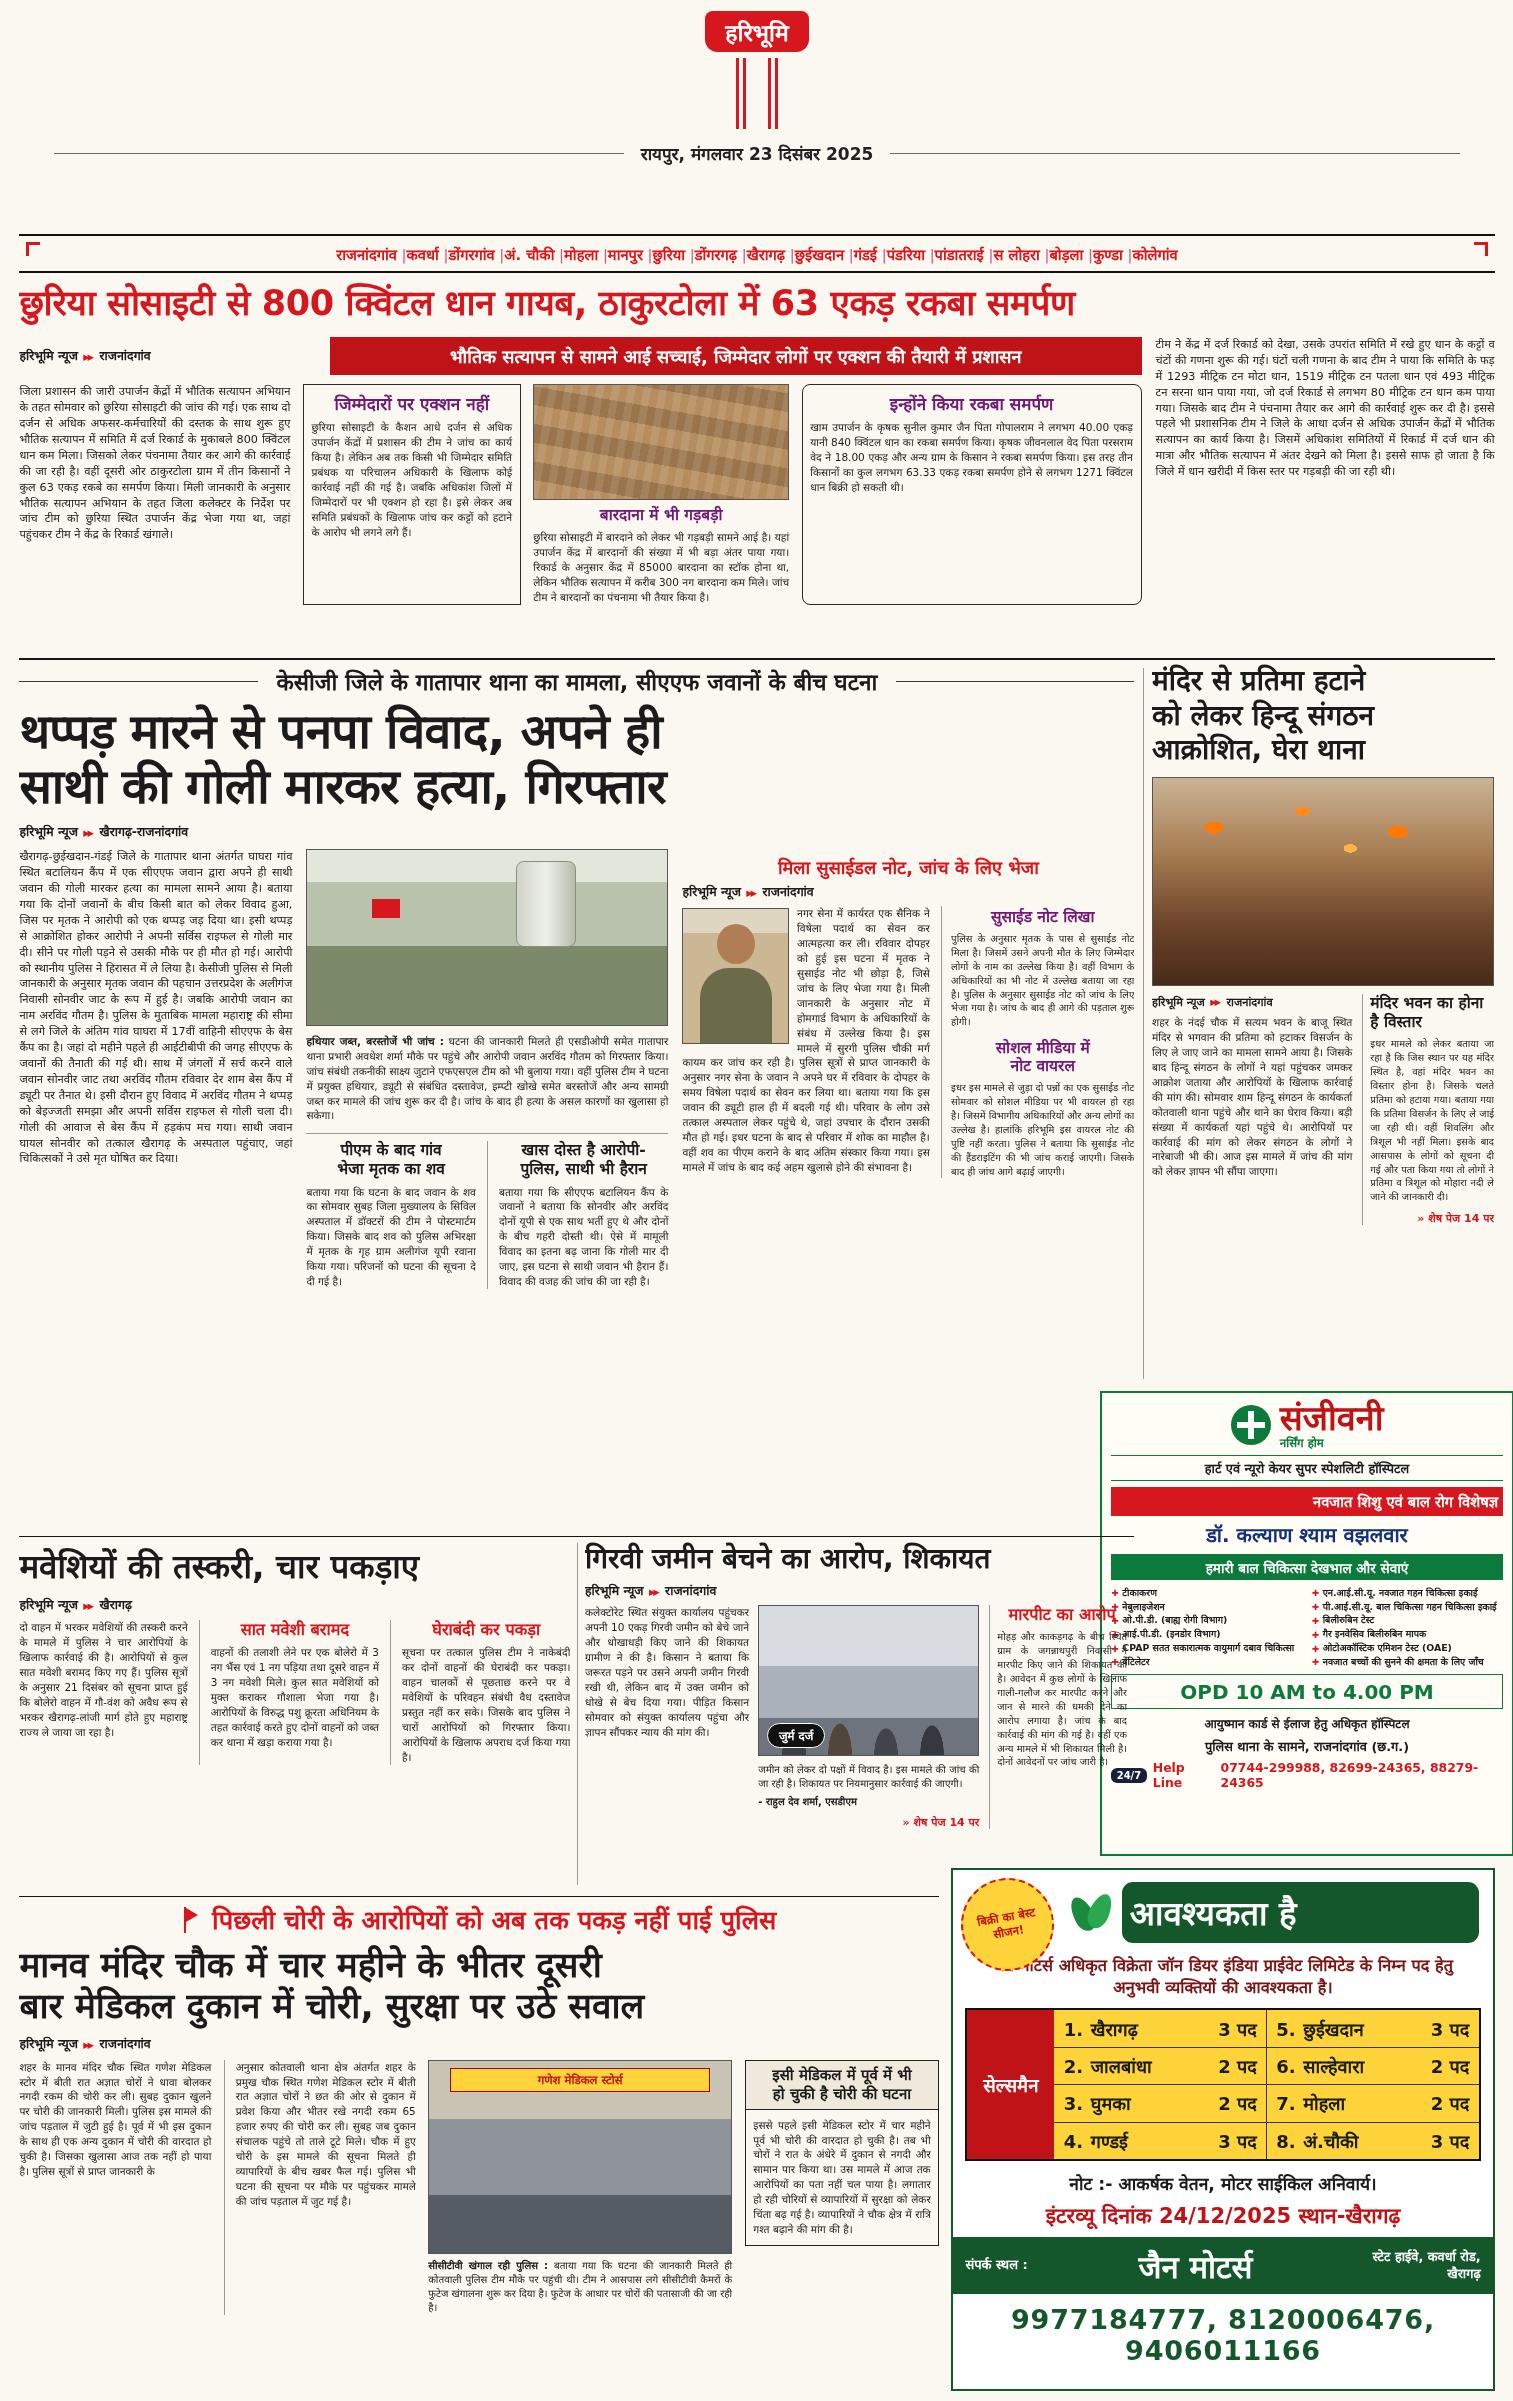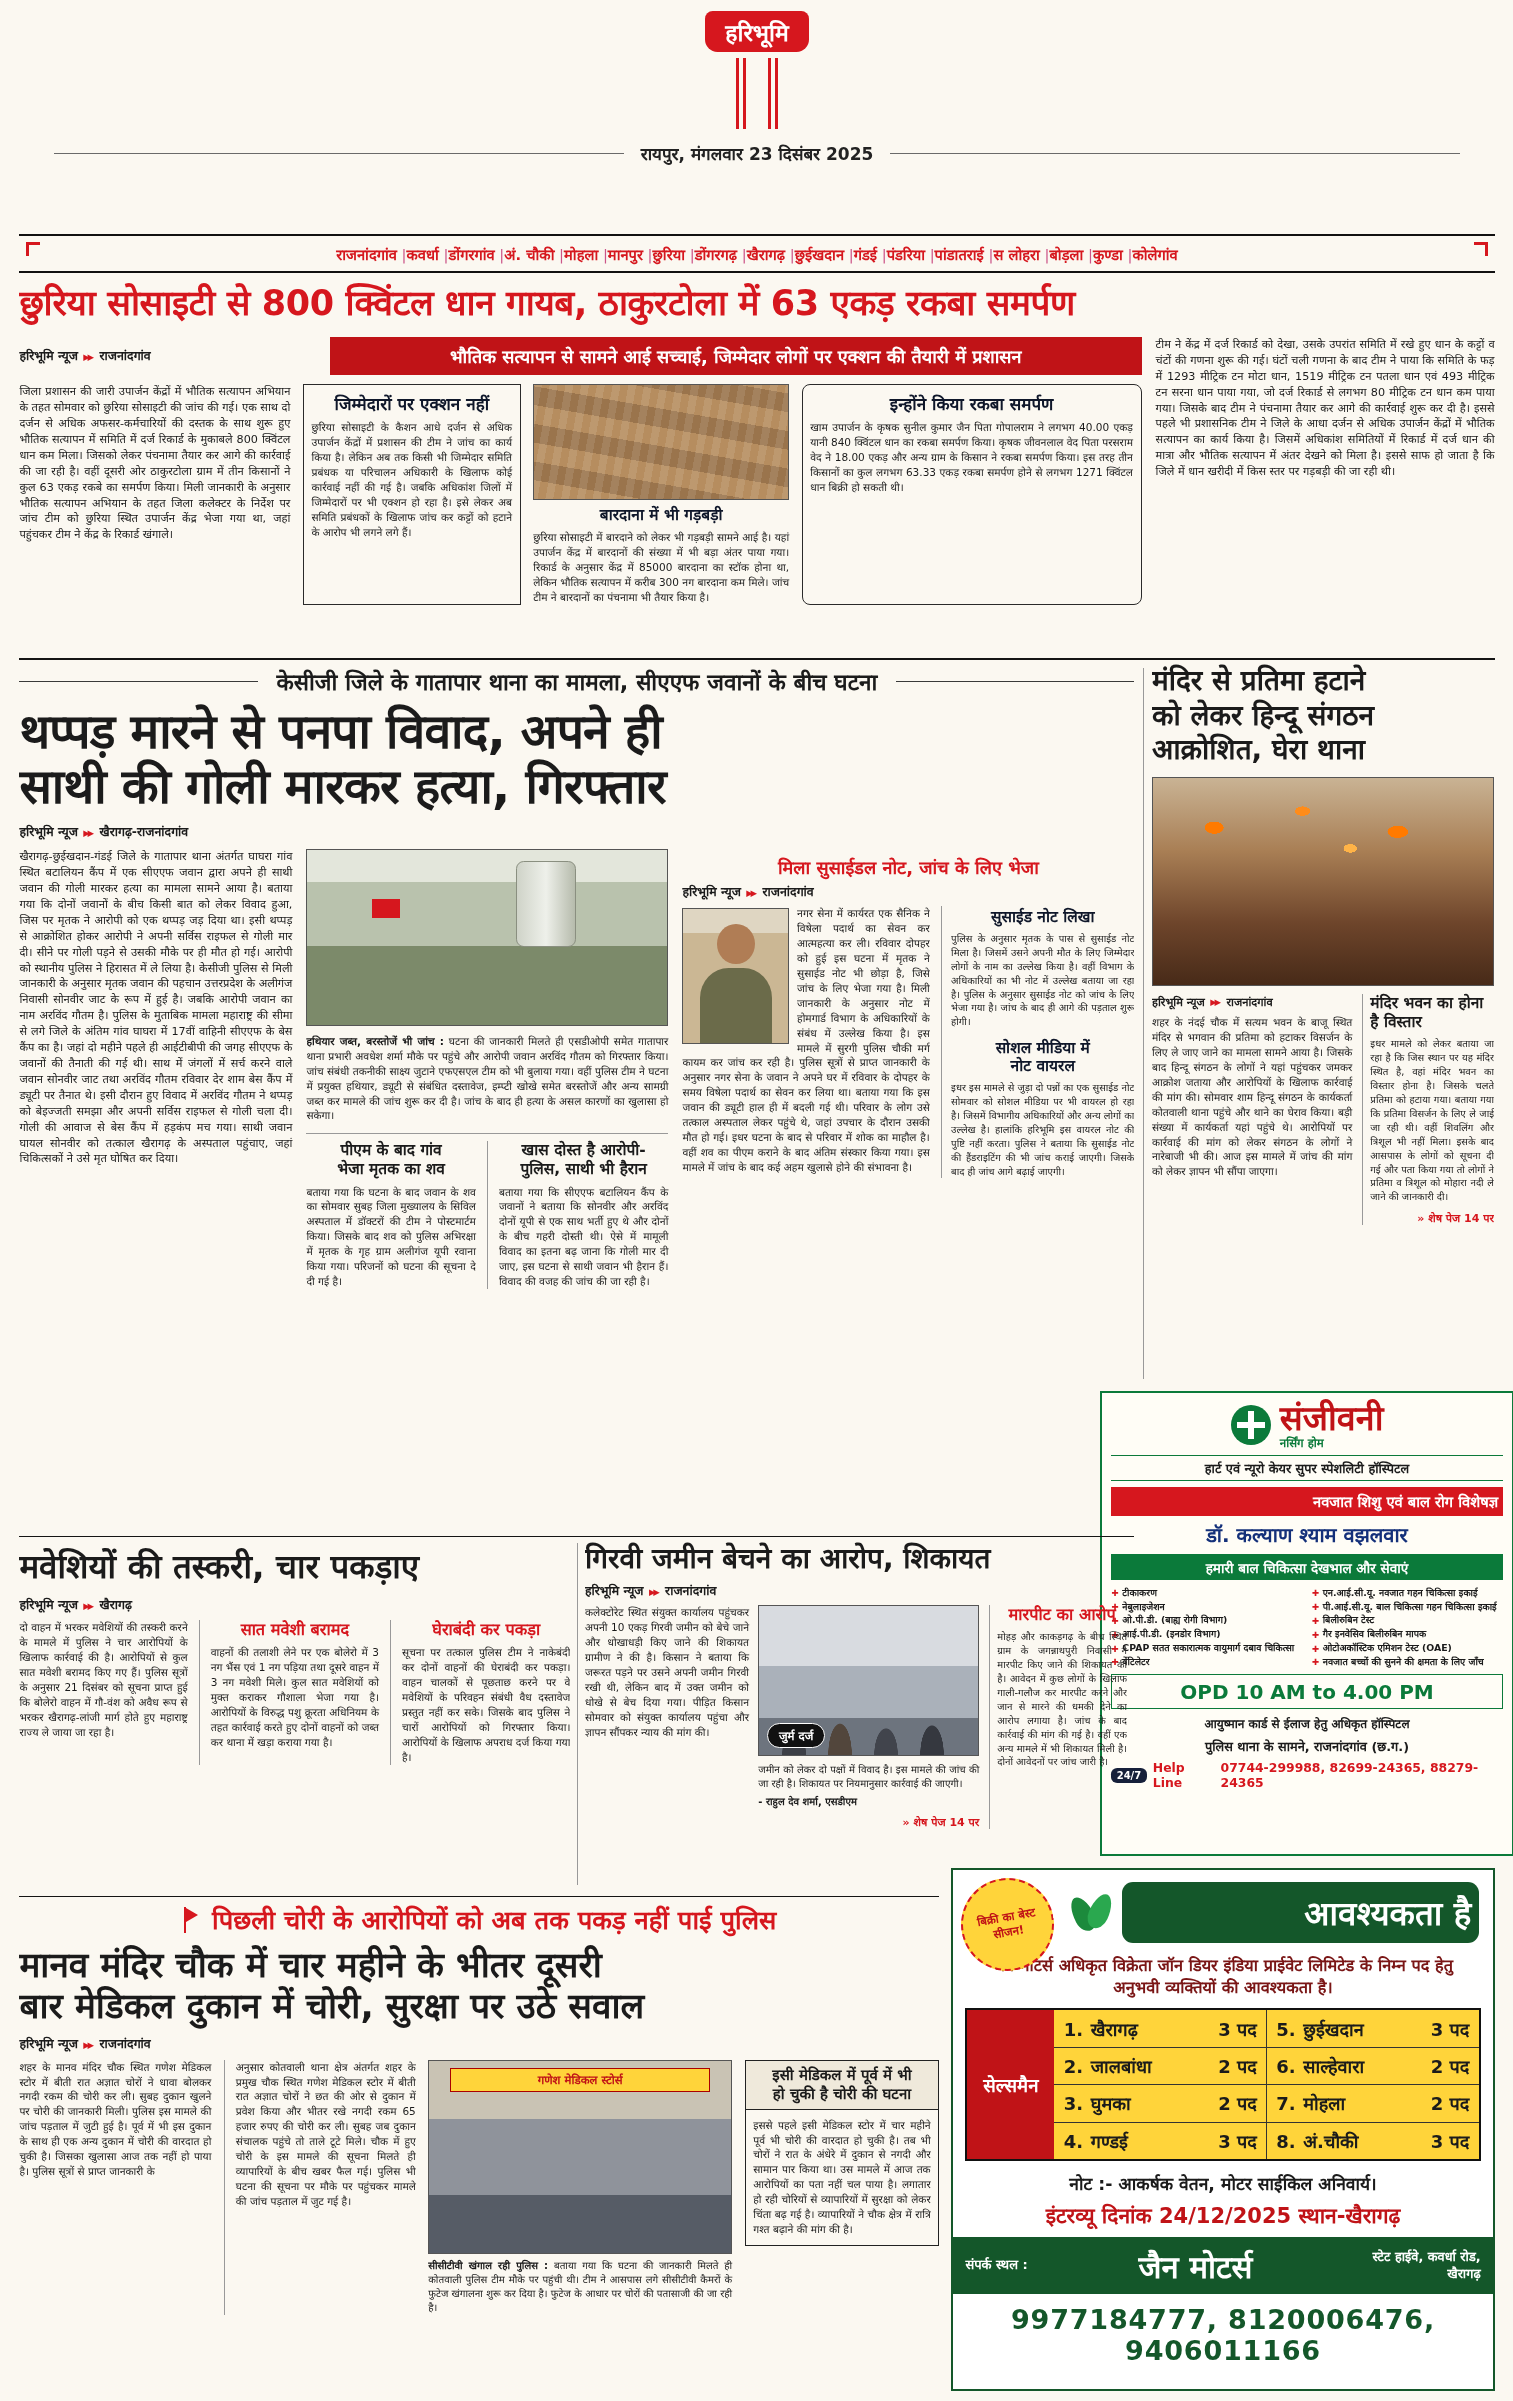--- a/index.html
+++ b/index.html
@@ -6,21 +6,21 @@
   html,body { background:#9a9a9a; }
   .page{position:relative;width:1514px;height:2401px;background:#fbf8f1;margin:0 auto;overflow:hidden;
         font-family:"DejaVu Sans",sans-serif;color:#1b1b1b;}
 
   
   .body-text{font-size:11.2px;line-height:1.42;text-align:justify;}
   .sm{font-size:10.5px;} .xs{font-size:9.8px;}
   .pre{white-space:pre-line;}
   .byline{display:flex;align-items:center;gap:5.4px;font-weight:700;font-size:12.4px;}
   .arrows::before{content:"▶▶";color:#d6171e;font-size:8.5px;letter-spacing:-2.3px;margin-right:2.3px;}
-  .box-title{color:#0f172a;text-align:center;font-weight:800;font-size:17px;margin:1.5px 0 5.4px;line-height:1.2;}
+  .box-title{color:#701a75;text-align:center;font-weight:800;font-size:17px;margin:1.5px 0 5.4px;line-height:1.2;}
   .box-title.small{font-size:15.5px;}
   .boxed{border:1.2px solid #2a2a2a;padding:7.7px;}
   .photo{position:relative;width:100%;border:0.8px solid #555;overflow:hidden;}
   .more{color:#d6171e;font-weight:800;font-size:11px;text-align:right;margin-top:6.2px;}
   .more-arrow::before{content:"» ";}
   .sub-title{color:#d6171e;font-weight:800;font-size:16.3px;text-align:center;margin-bottom:5.4px;line-height:1.2;}
 
   
   .mast{position:absolute;top:11px;left:0;width:100%;text-align:center;}
   .mast-logo{display:inline-block;background:#d6171e;color:#fff;font-weight:800;font-size:23px;
@@ -181,21 +181,21 @@
      background:#fff;display:flex;flex-direction:column;overflow:hidden;}
   .jn-top{position:relative;padding:12.4px 14px 3.1px 118px;display:flex;align-items:center;gap:11px;}
   .jn-badge{position:absolute;left:7.7px;top:7.7px;width:93px;height:93px;border-radius:50%;background:#ffd43a;
      border:2.3px dashed #d6171e;display:flex;align-items:center;justify-content:center;text-align:center;
      color:#c01317;font-weight:800;font-size:11.6px;transform:rotate(-10deg);padding:7.7px;line-height:1.25;}
   .leaf-icon{width:40px;height:43px;position:relative;flex:0 0 auto;}
   .leaf-icon::before,.leaf-icon::after{content:"";position:absolute;width:20px;height:36px;background:#1c8a3c;
      border-radius:50% 50% 50% 50% / 62% 62% 38% 38%;}
   .leaf-icon::before{transform:rotate(-28deg);left:1.5px;top:4.6px;}
   .leaf-icon::after{transform:rotate(24deg);left:18.6px;top:1.5px;background:#2aa84f;}
-  .jn-band{flex:1;background:#14572a;color:#fff;font-size:33px;font-weight:800;text-align:right;border-radius:11px;padding:7.7px;}
+  .jn-band{flex:1;background:#14572a;color:#fff;font-size:33px;font-weight:800;text-align:left;border-radius:11px;padding:7.7px;}
   .jn-intro{color:#7a1616;font-weight:800;font-size:16.3px;text-align:center;padding:9.3px 15.5px 6.2px;line-height:1.35;}
   .jn-table{margin:3.1px 12.4px;border:2.3px solid #111;background:#ffd43a;display:flex;}
   .jn-role{background:#c01317;color:#fff;font-weight:800;font-size:18.6px;width:87px;display:flex;
      align-items:center;justify-content:center;text-align:center;padding:4.6px;}
   .jn-rows{flex:1;}
   .jn-row{display:flex;border-bottom:1.5px solid #333;font-weight:800;font-size:18px;}
   .jn-row:last-child{border-bottom:none;}
   .jn-cell{flex:1;display:flex;gap:7.7px;padding:6.2px 9.3px;align-items:baseline;}
   .jn-cell+.jn-cell{border-left:1.5px solid #333;}
   .jn-cell .plc{flex:1;}

